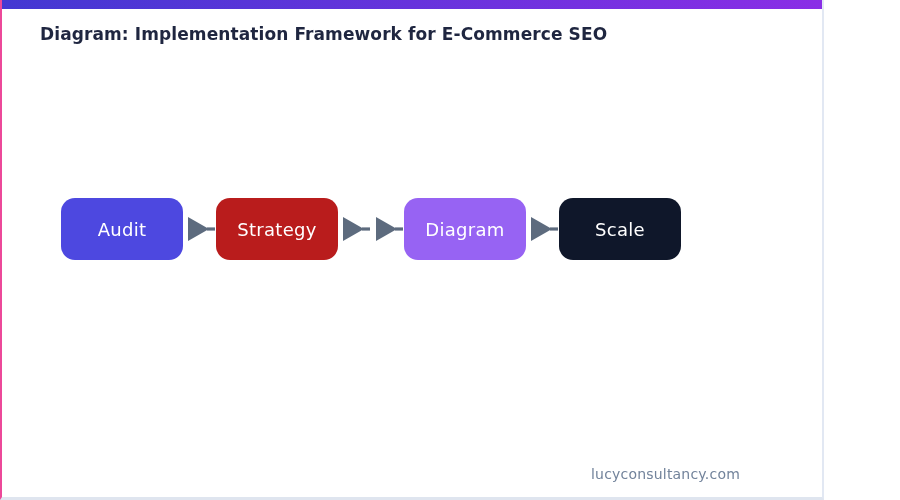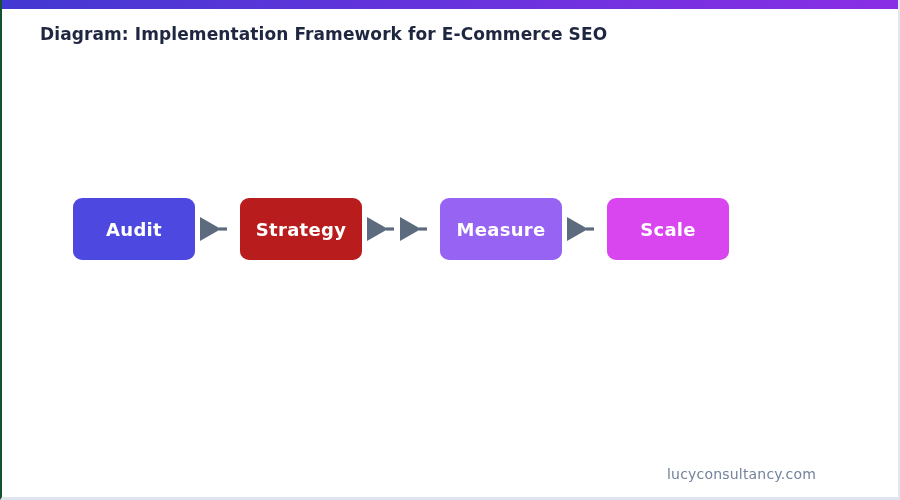--- a/index.html
+++ b/index.html
@@ -3,25 +3,25 @@
 <meta charset="utf-8">
 <style>
   html, body {
     margin: 0;
     padding: 0;
     background: #ffffff;
     font-family: "DejaVu Sans", "Liberation Sans", sans-serif;
   }
   .canvas {
     position: relative;
-    width: 900px;
+    width: 824px;
     height: 500px;
     box-sizing: border-box;
     background: #ffffff;
-    border-left: 2px solid #14532d;
+    border-left: 2px solid #ec4899;
     border-right: 2px solid #e2e8f3;
     border-bottom: 3px solid #dfe5ef;
     overflow: hidden;
   }
   .topbar {
     position: absolute;
     top: 0;
     left: 0;
     width: 100%;
     height: 9px;
@@ -38,30 +38,29 @@
   .flow-row {
     position: absolute;
     left: 59px;
     top: 198px;
     display: flex;
     align-items: center;
   }
   .step-box {
     width: 122px;
     height: 62px;
-    border-radius: 9px;
+    border-radius: 14px;
     display: flex;
     align-items: center;
     justify-content: center;
     color: #ffffff;
     font-size: 18px;
-    font-weight: bold;
+    font-weight: normal;
     letter-spacing: 0.3px;
     flex: 0 0 auto;
-    margin-left: 12px;
   }
   .arrow-cell {
     width: 33px;
     height: 62px;
     display: flex;
     align-items: center;
     justify-content: center;
     flex: 0 0 auto;
   }
   .arrow-cell svg {
@@ -106,28 +105,28 @@
     </div>
 
 
     <div class="arrow-cell" style="color: rgb(93, 107, 126);">
       <svg width="30" height="26" viewBox="0 0 30 26" fill="currentColor">
         <polygon points="2,1 2,25 23,13"></polygon>
         <rect x="21" y="11.4" width="8" height="3.2"></rect>
       </svg>
     </div>
 
-    <div class="step-box" style="background-color: rgb(151, 99, 243);">Measure</div>
+    <div class="step-box" style="background-color: rgb(151, 99, 243);">Diagram</div>
 
     <div class="arrow-cell" style="color: rgb(93, 107, 126);">
       <svg width="30" height="26" viewBox="0 0 30 26" fill="currentColor">
         <polygon points="2,1 2,25 23,13"></polygon>
         <rect x="21" y="11.4" width="8" height="3.2"></rect>
       </svg>
     </div>
 
-    <div class="step-box" style="background-color: #d946ef;">Scale</div>
+    <div class="step-box" style="background-color: #0f172a;">Scale</div>
 
   </div>
 
   <div class="page-footer" style="color: rgb(114, 131, 155);">lucyconsultancy.com</div>
 
 </div>
 
 </body></html>

